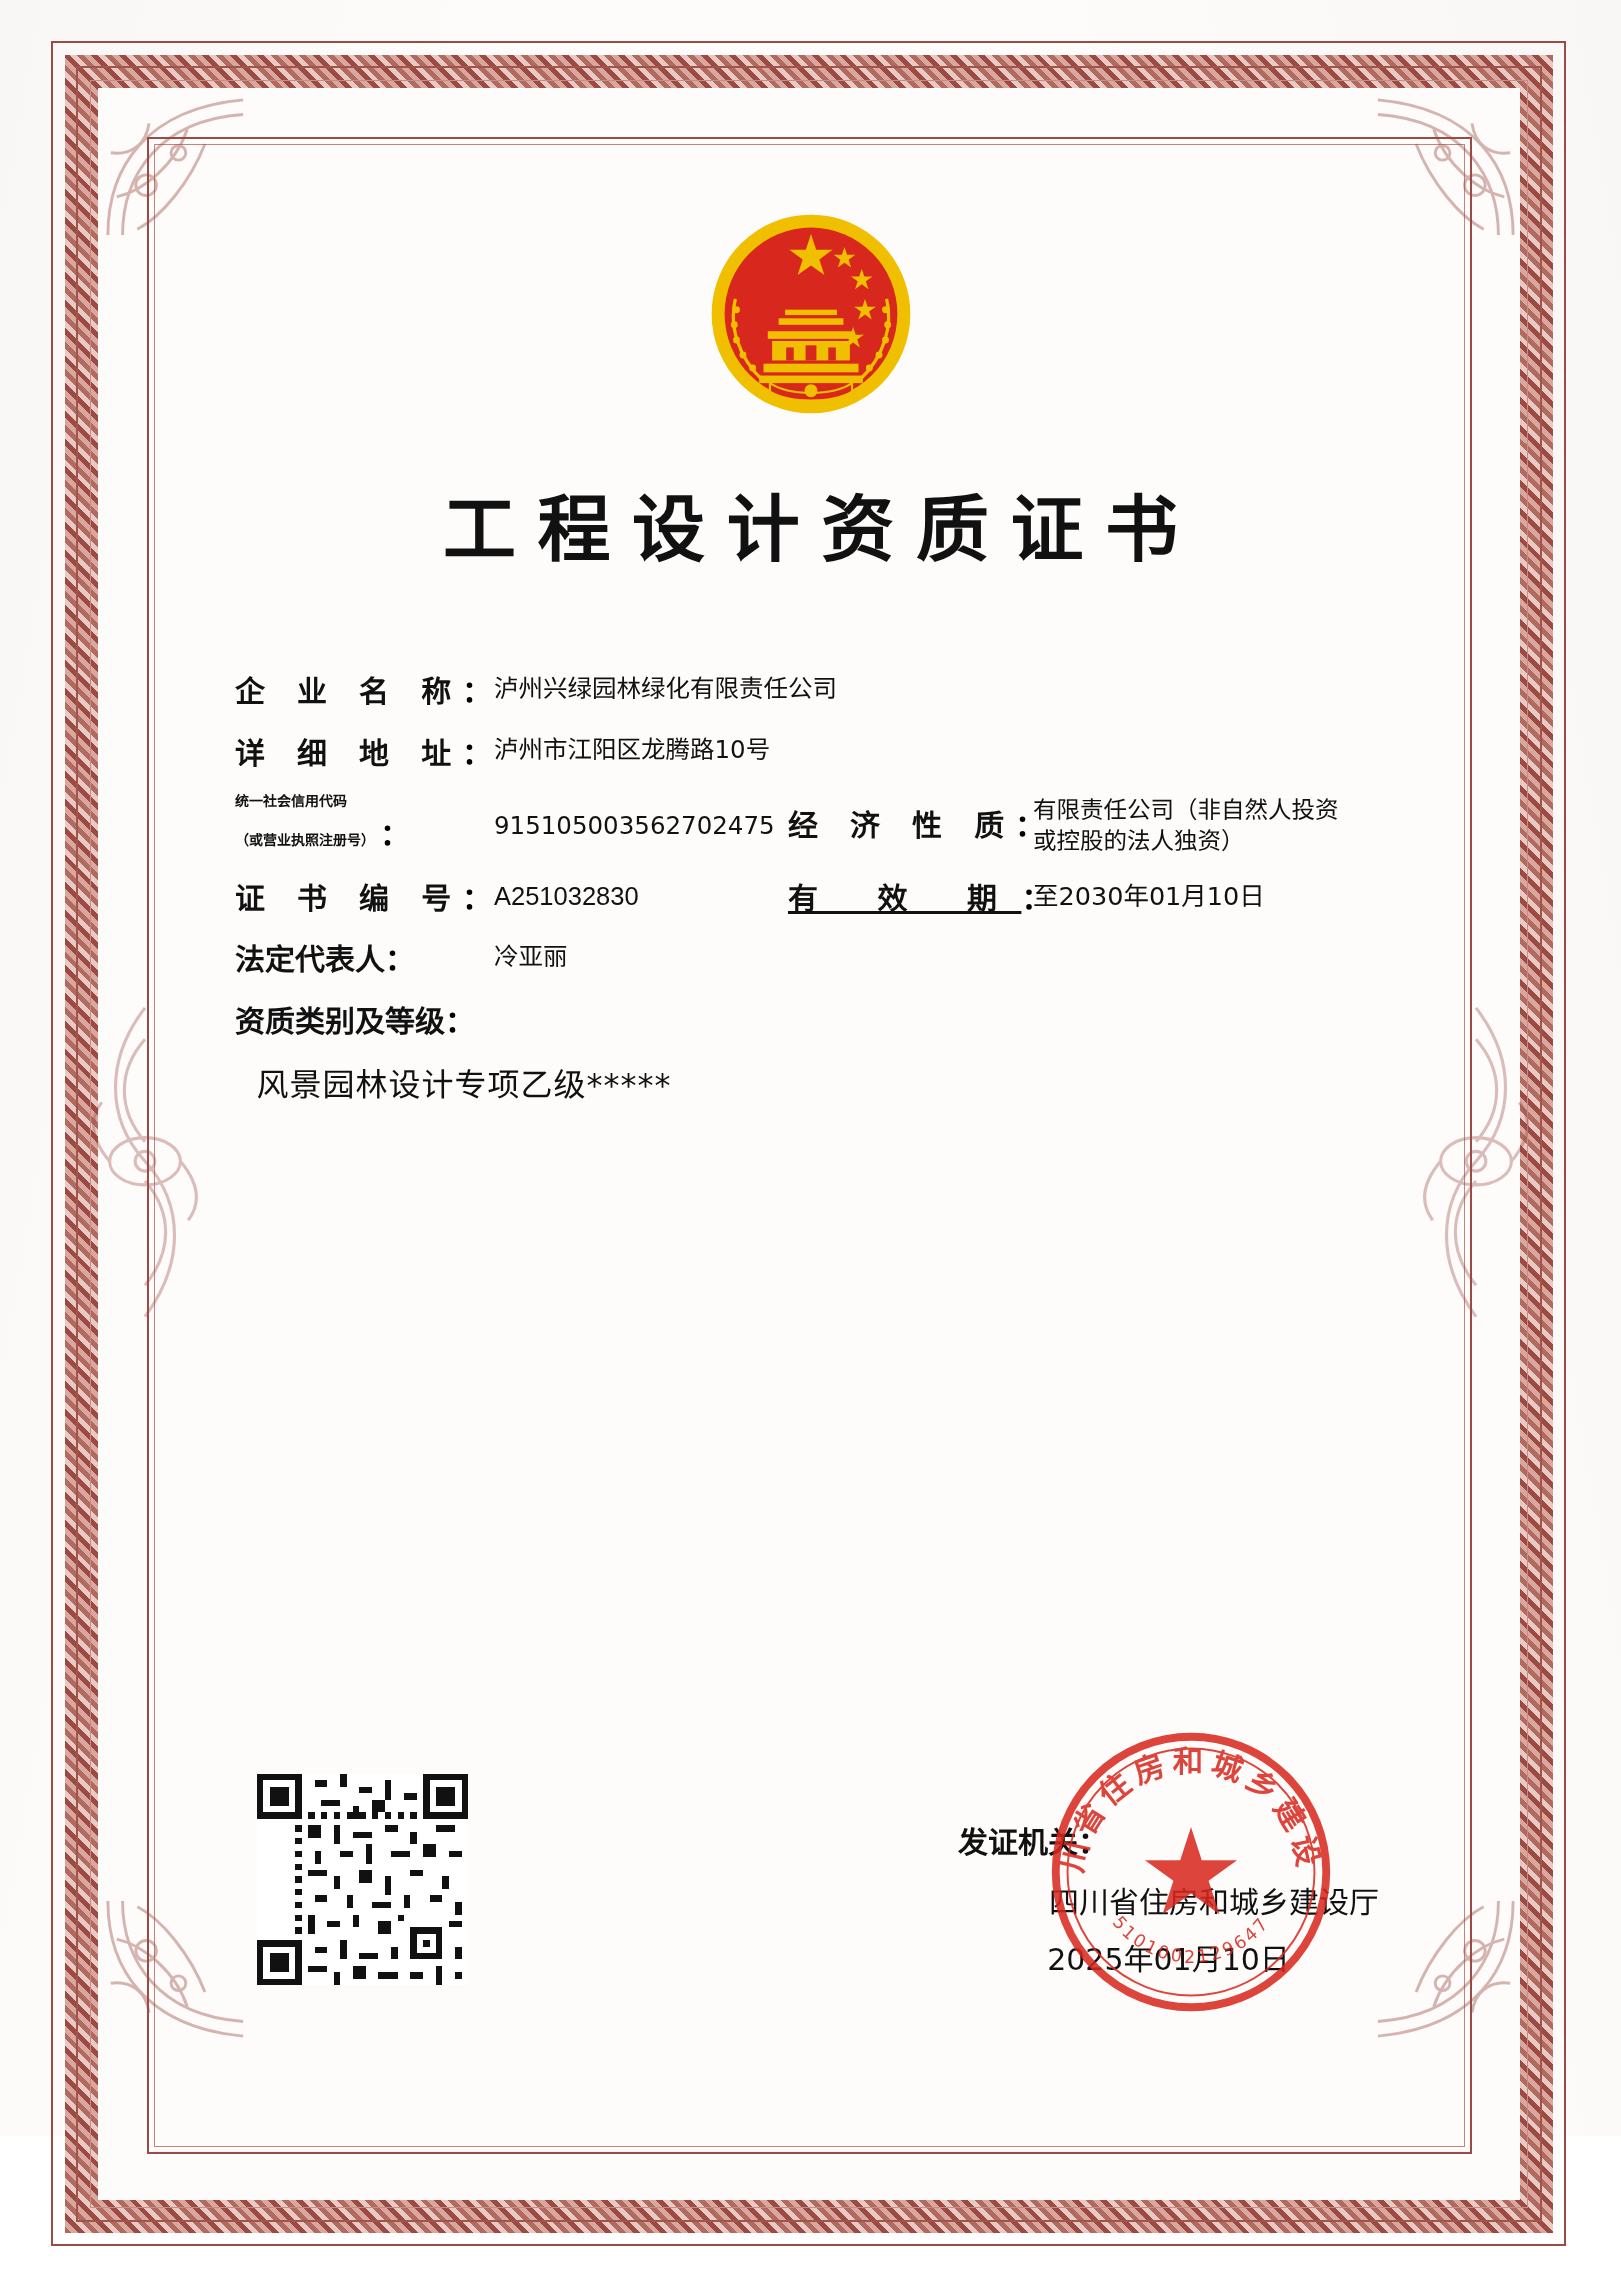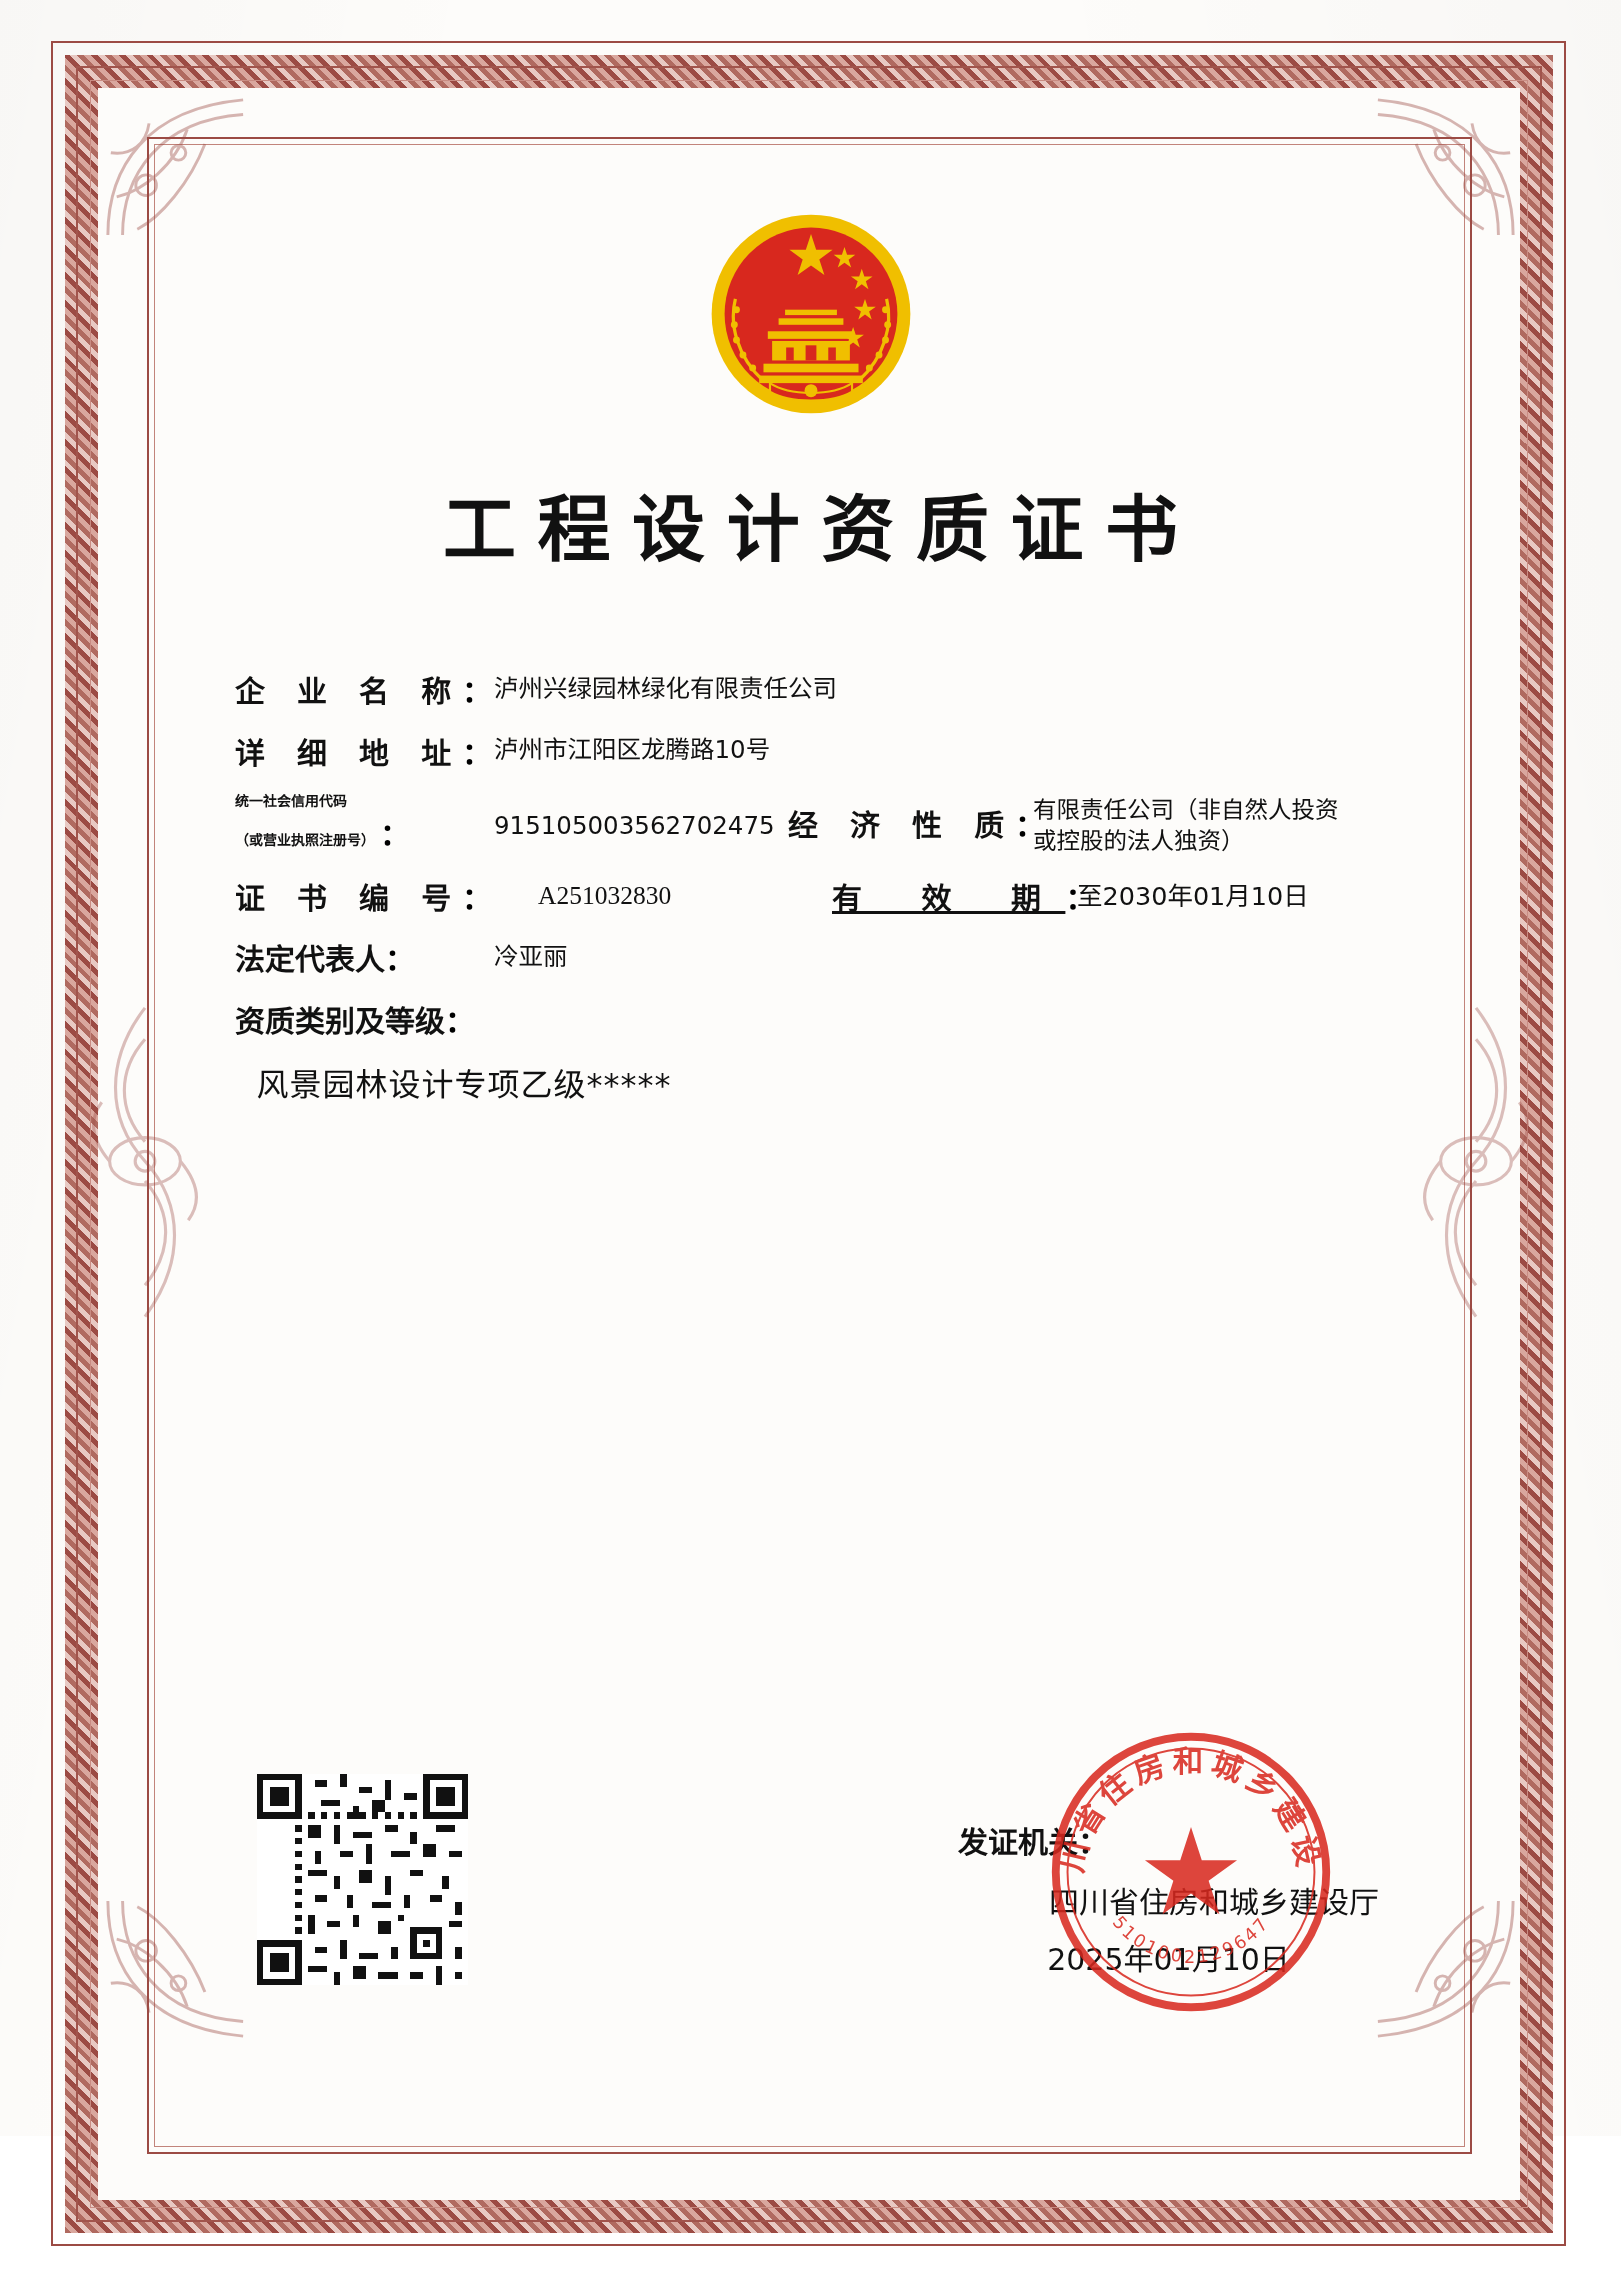--- a/index.html
+++ b/index.html
@@ -194,25 +194,24 @@
     font-family: "DejaVu Sans", "Liberation Sans", sans-serif;
     font-size: 23.5px;
     line-height: 1.3;
     max-width: 323px;
   }
   .valid-value {
     font-family: "DejaVu Sans", "Liberation Sans", sans-serif;
     font-size: 25.5px;
   }
   .cert-value {
-    font-family: Liberation Serif, serif;
+    font-family: Liberation Sans, sans-serif;
     font-size: 25.5px;
     width: 294px;
     flex: 0 0 294px;
-    margin-left: 44px;
   }
   .qual-head {
     margin-top: 9.8px;
   }
   .qual-body {
     font-family: "DejaVu Sans", "Liberation Sans", sans-serif;
     font-size: 32px;
     color: #111;
     margin-top: 10px;
     margin-left: 21.6px;

